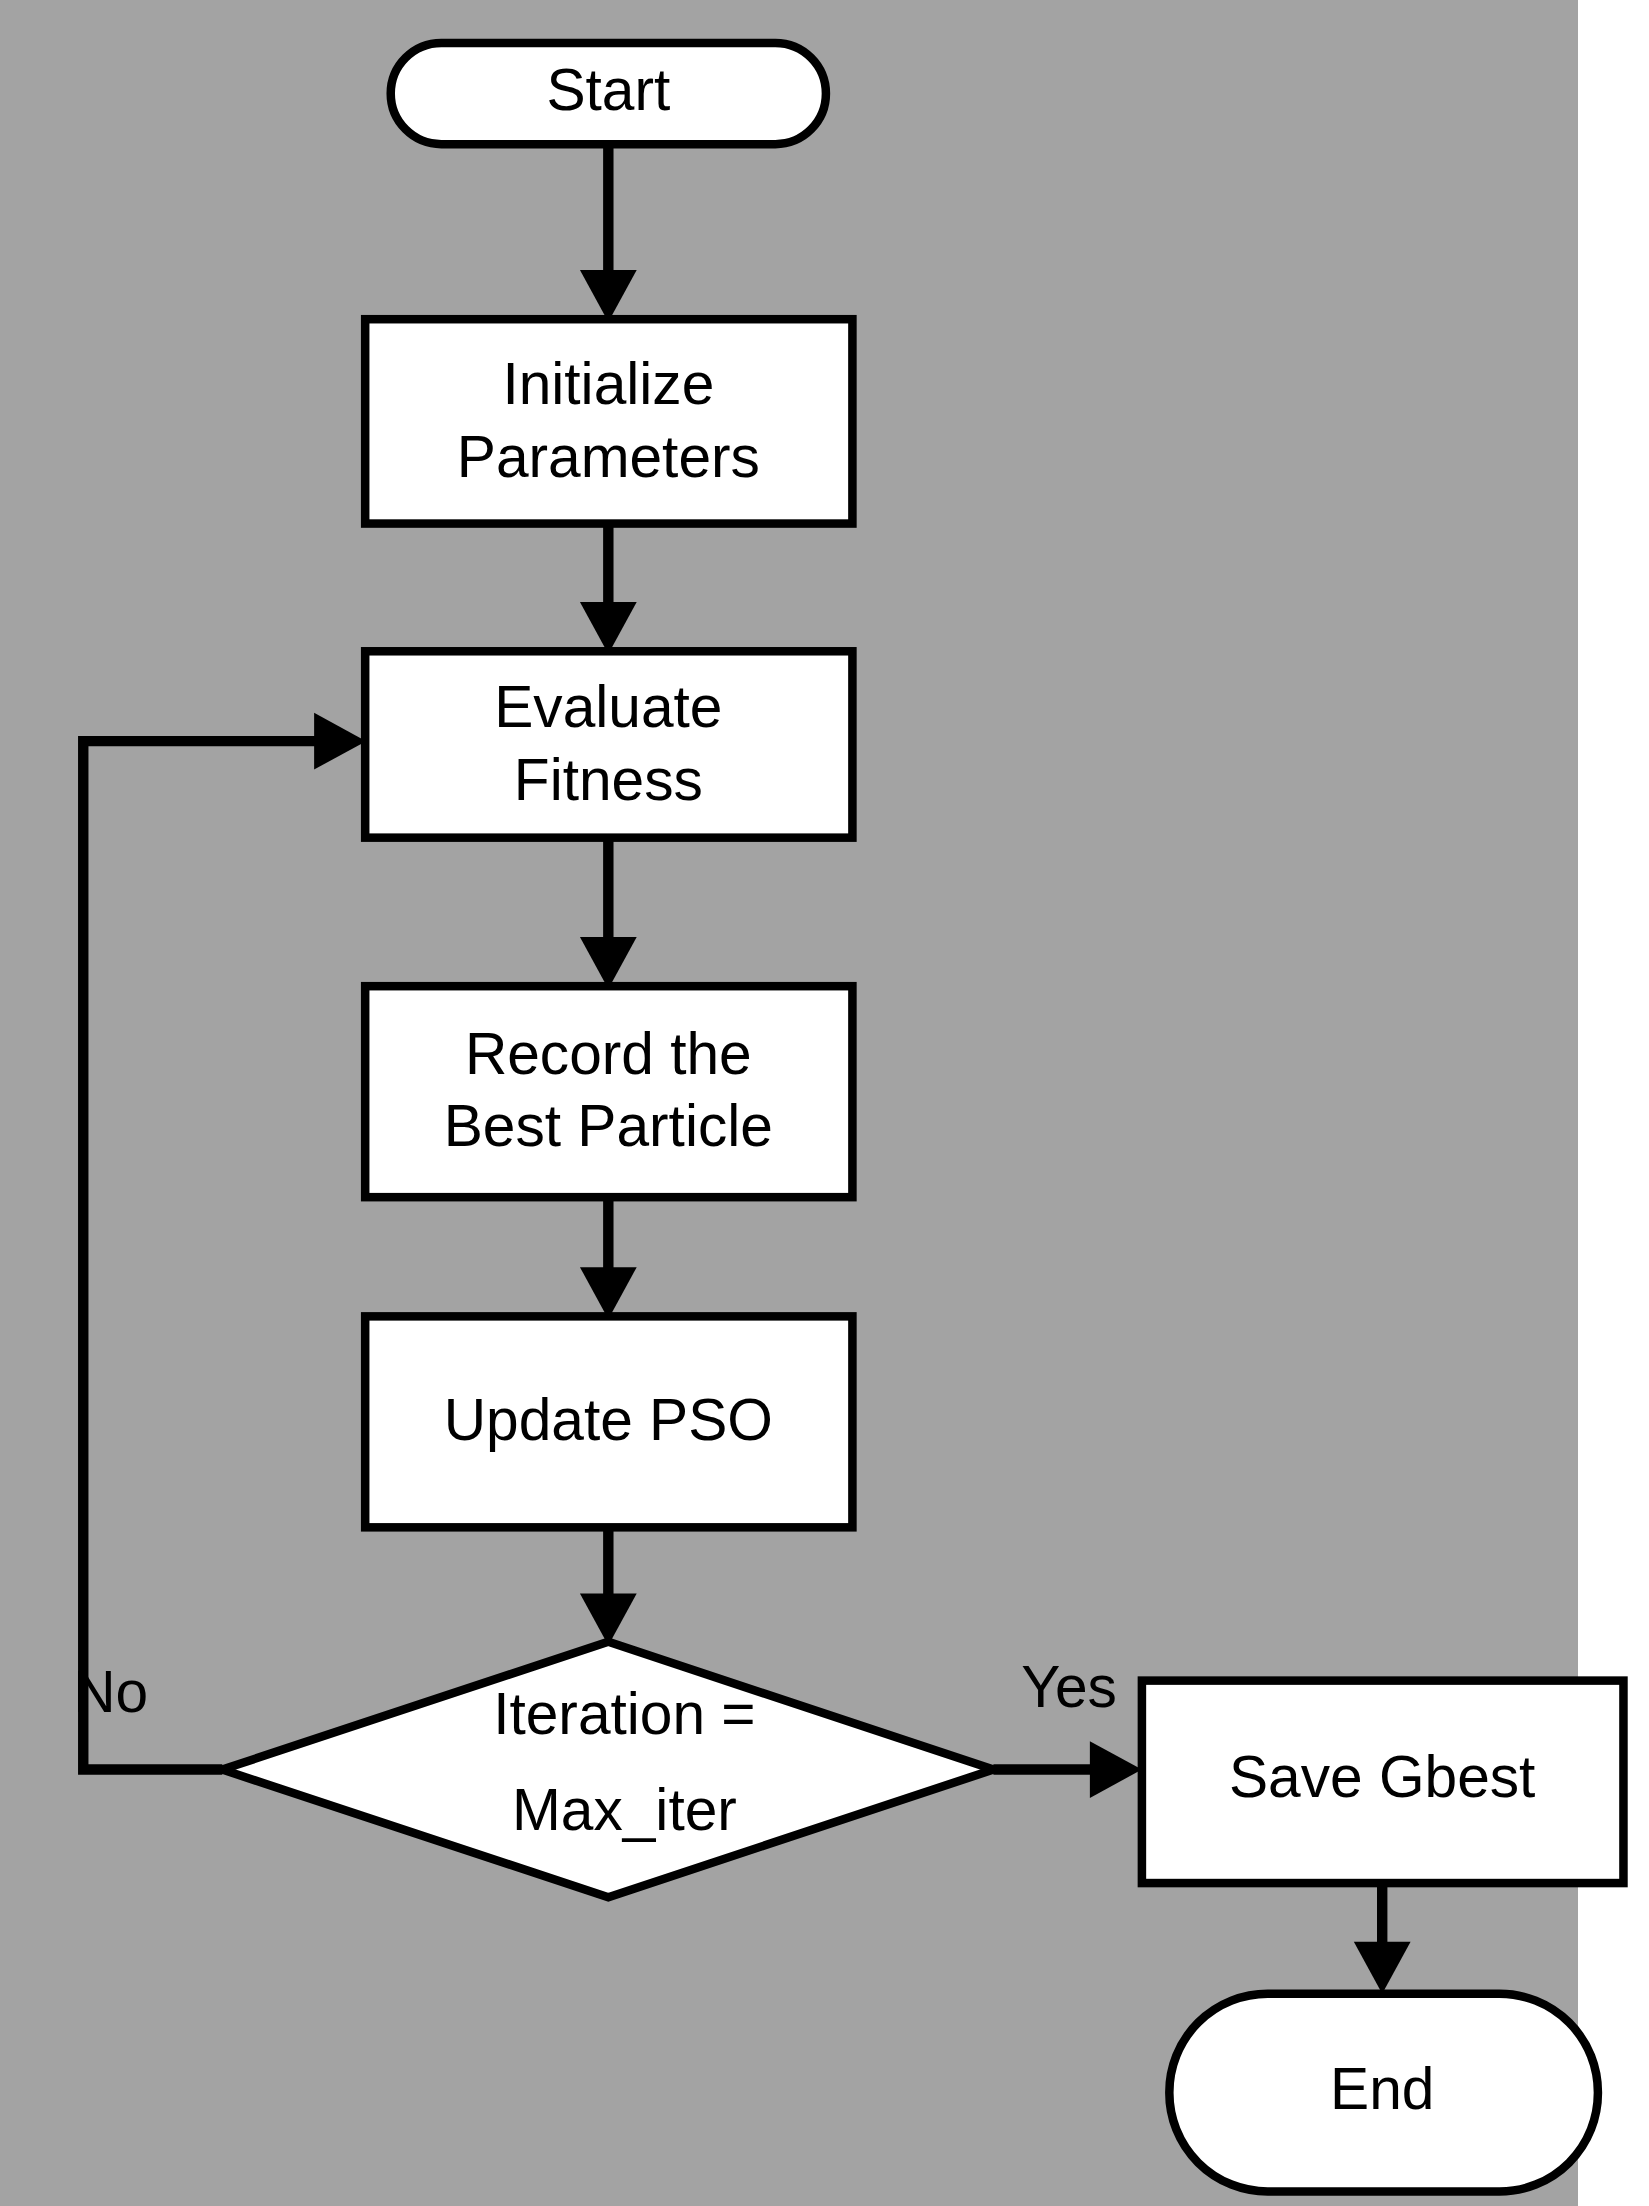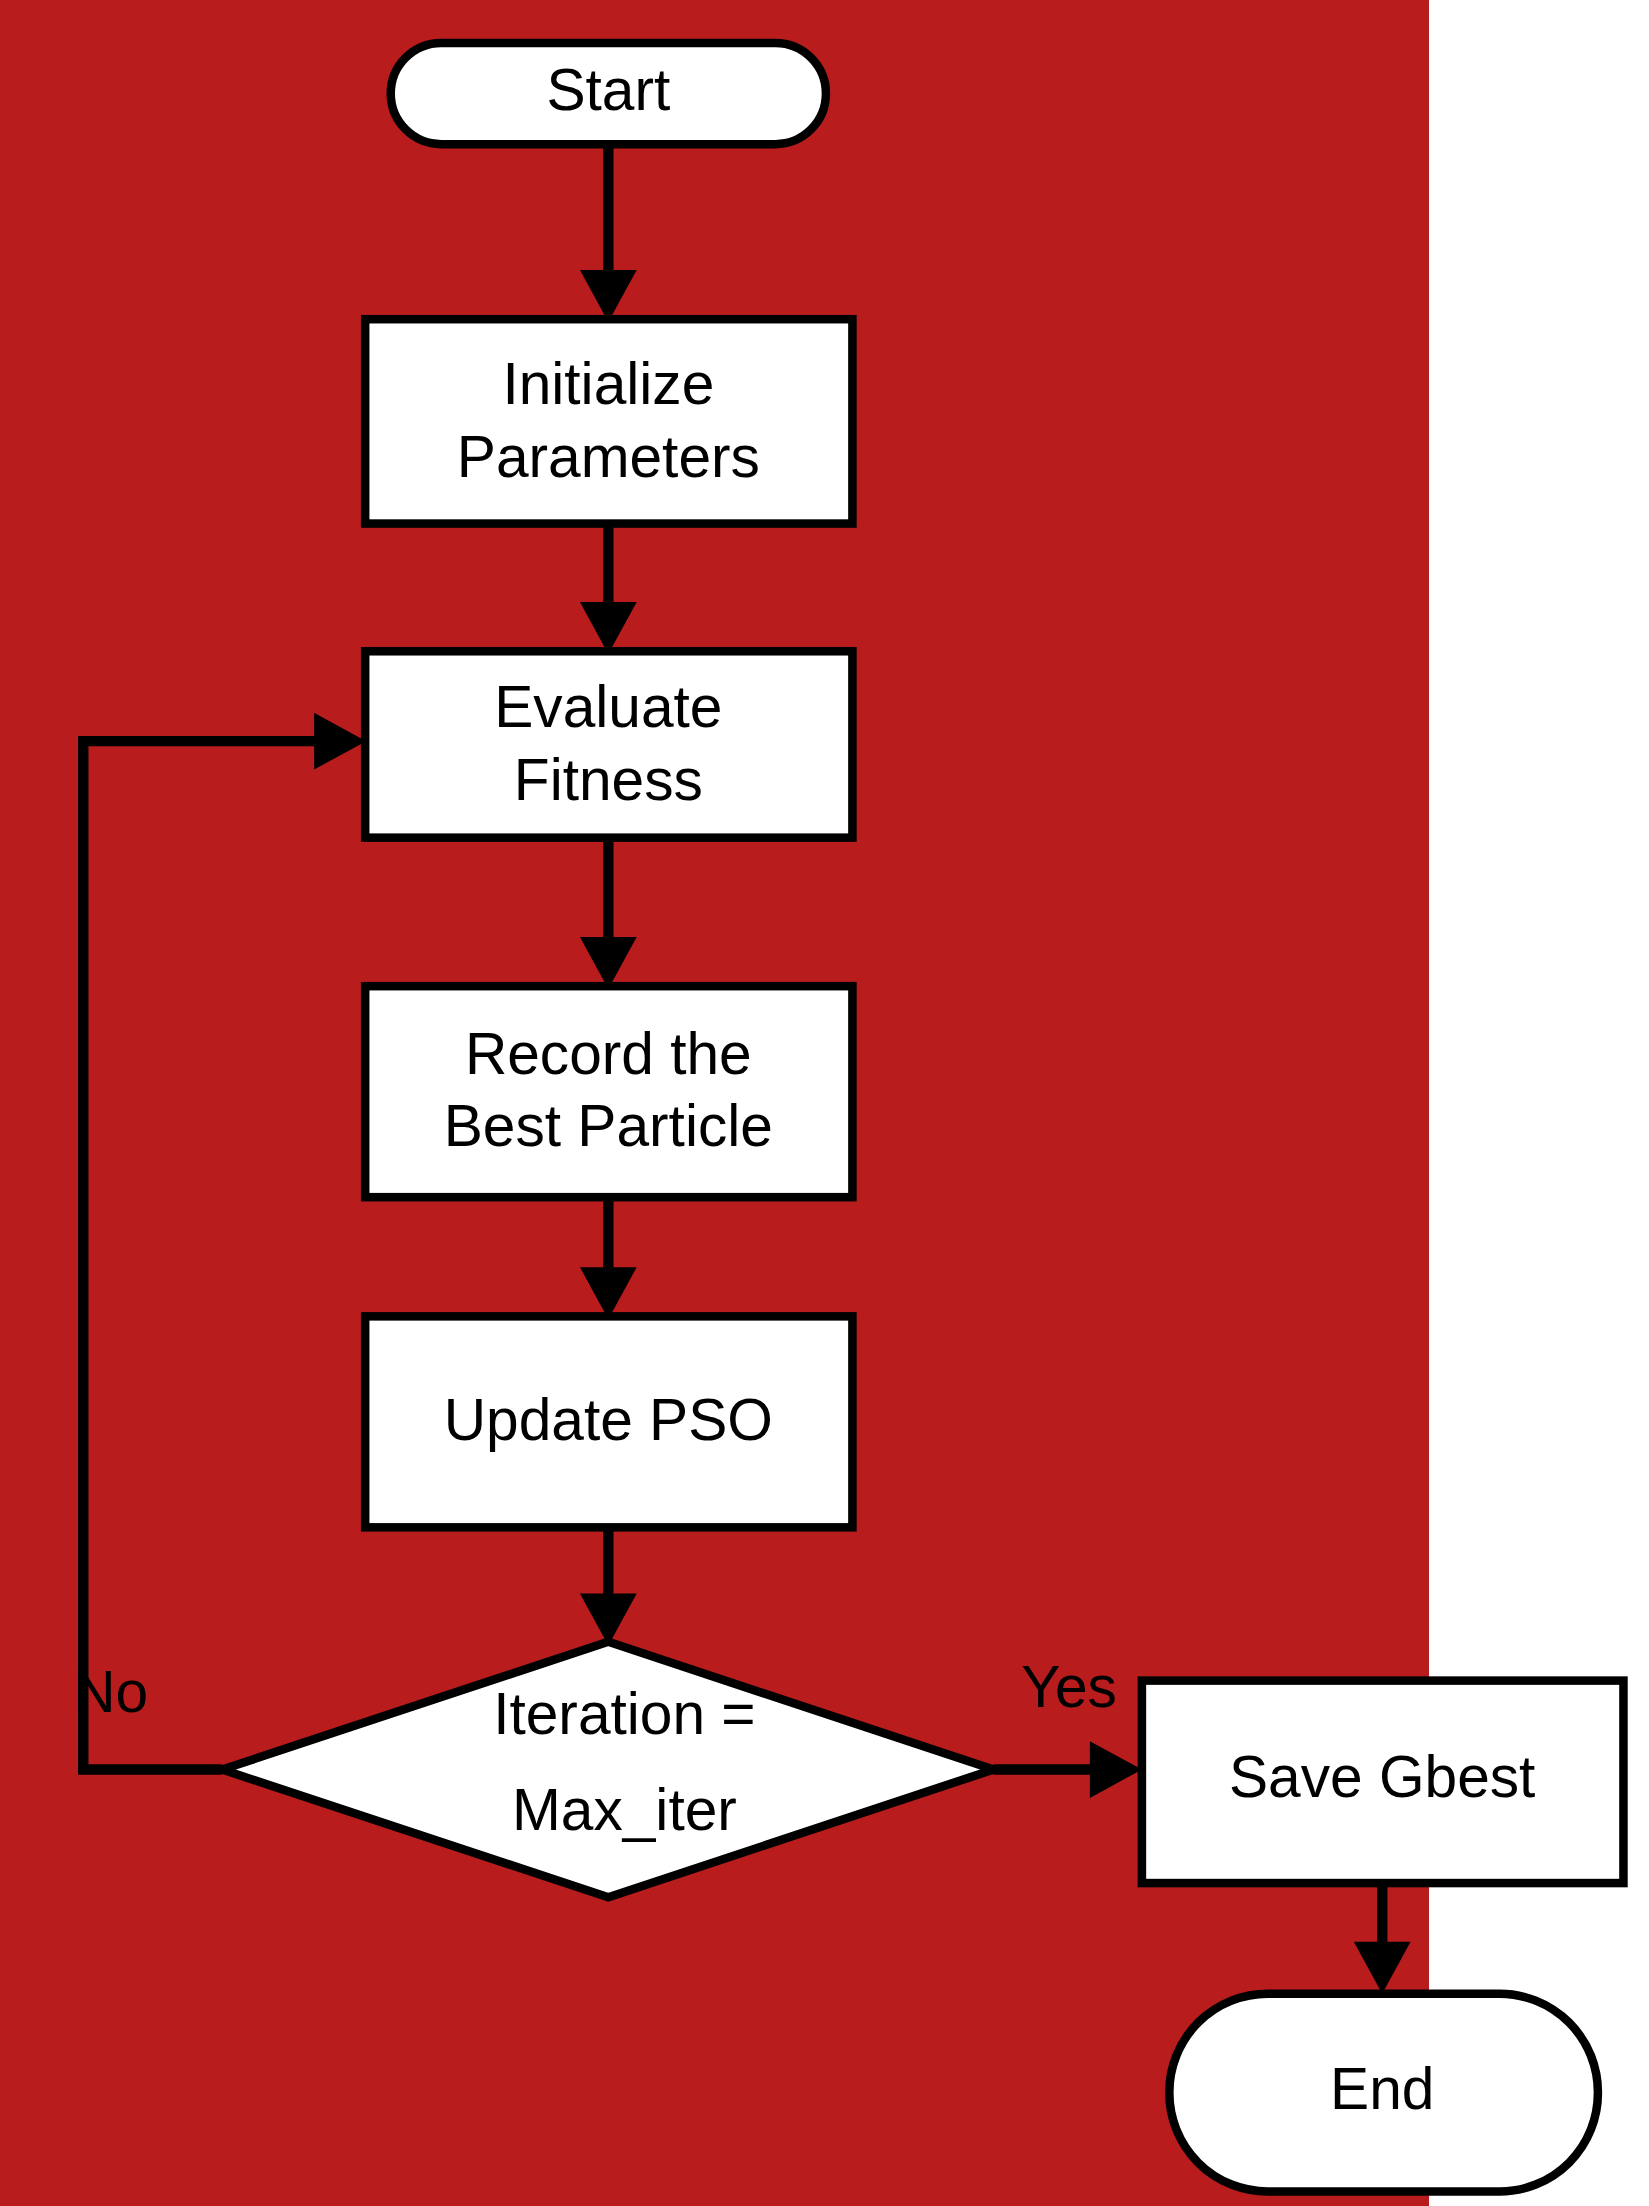--- a/index.html
+++ b/index.html
@@ -9,23 +9,23 @@
     background: #ffffff;
   }
   body {
     width: 1649px;
     height: 2207px;
     overflow: hidden;
     font-family: "Liberation Sans", sans-serif;
   }
   #flowchart-root {
     position: relative;
-    width: 1429px;
+    width: 1578px;
     height: 2207px;
-    background: #b91c1c;
+    background: #a3a3a3;
   }
   svg#flow-svg {
     position: absolute;
     top: 0;
     left: 0;
     width: 1649px;
     height: 2207px;
     display: block;
   }
   .shape-stroke {

